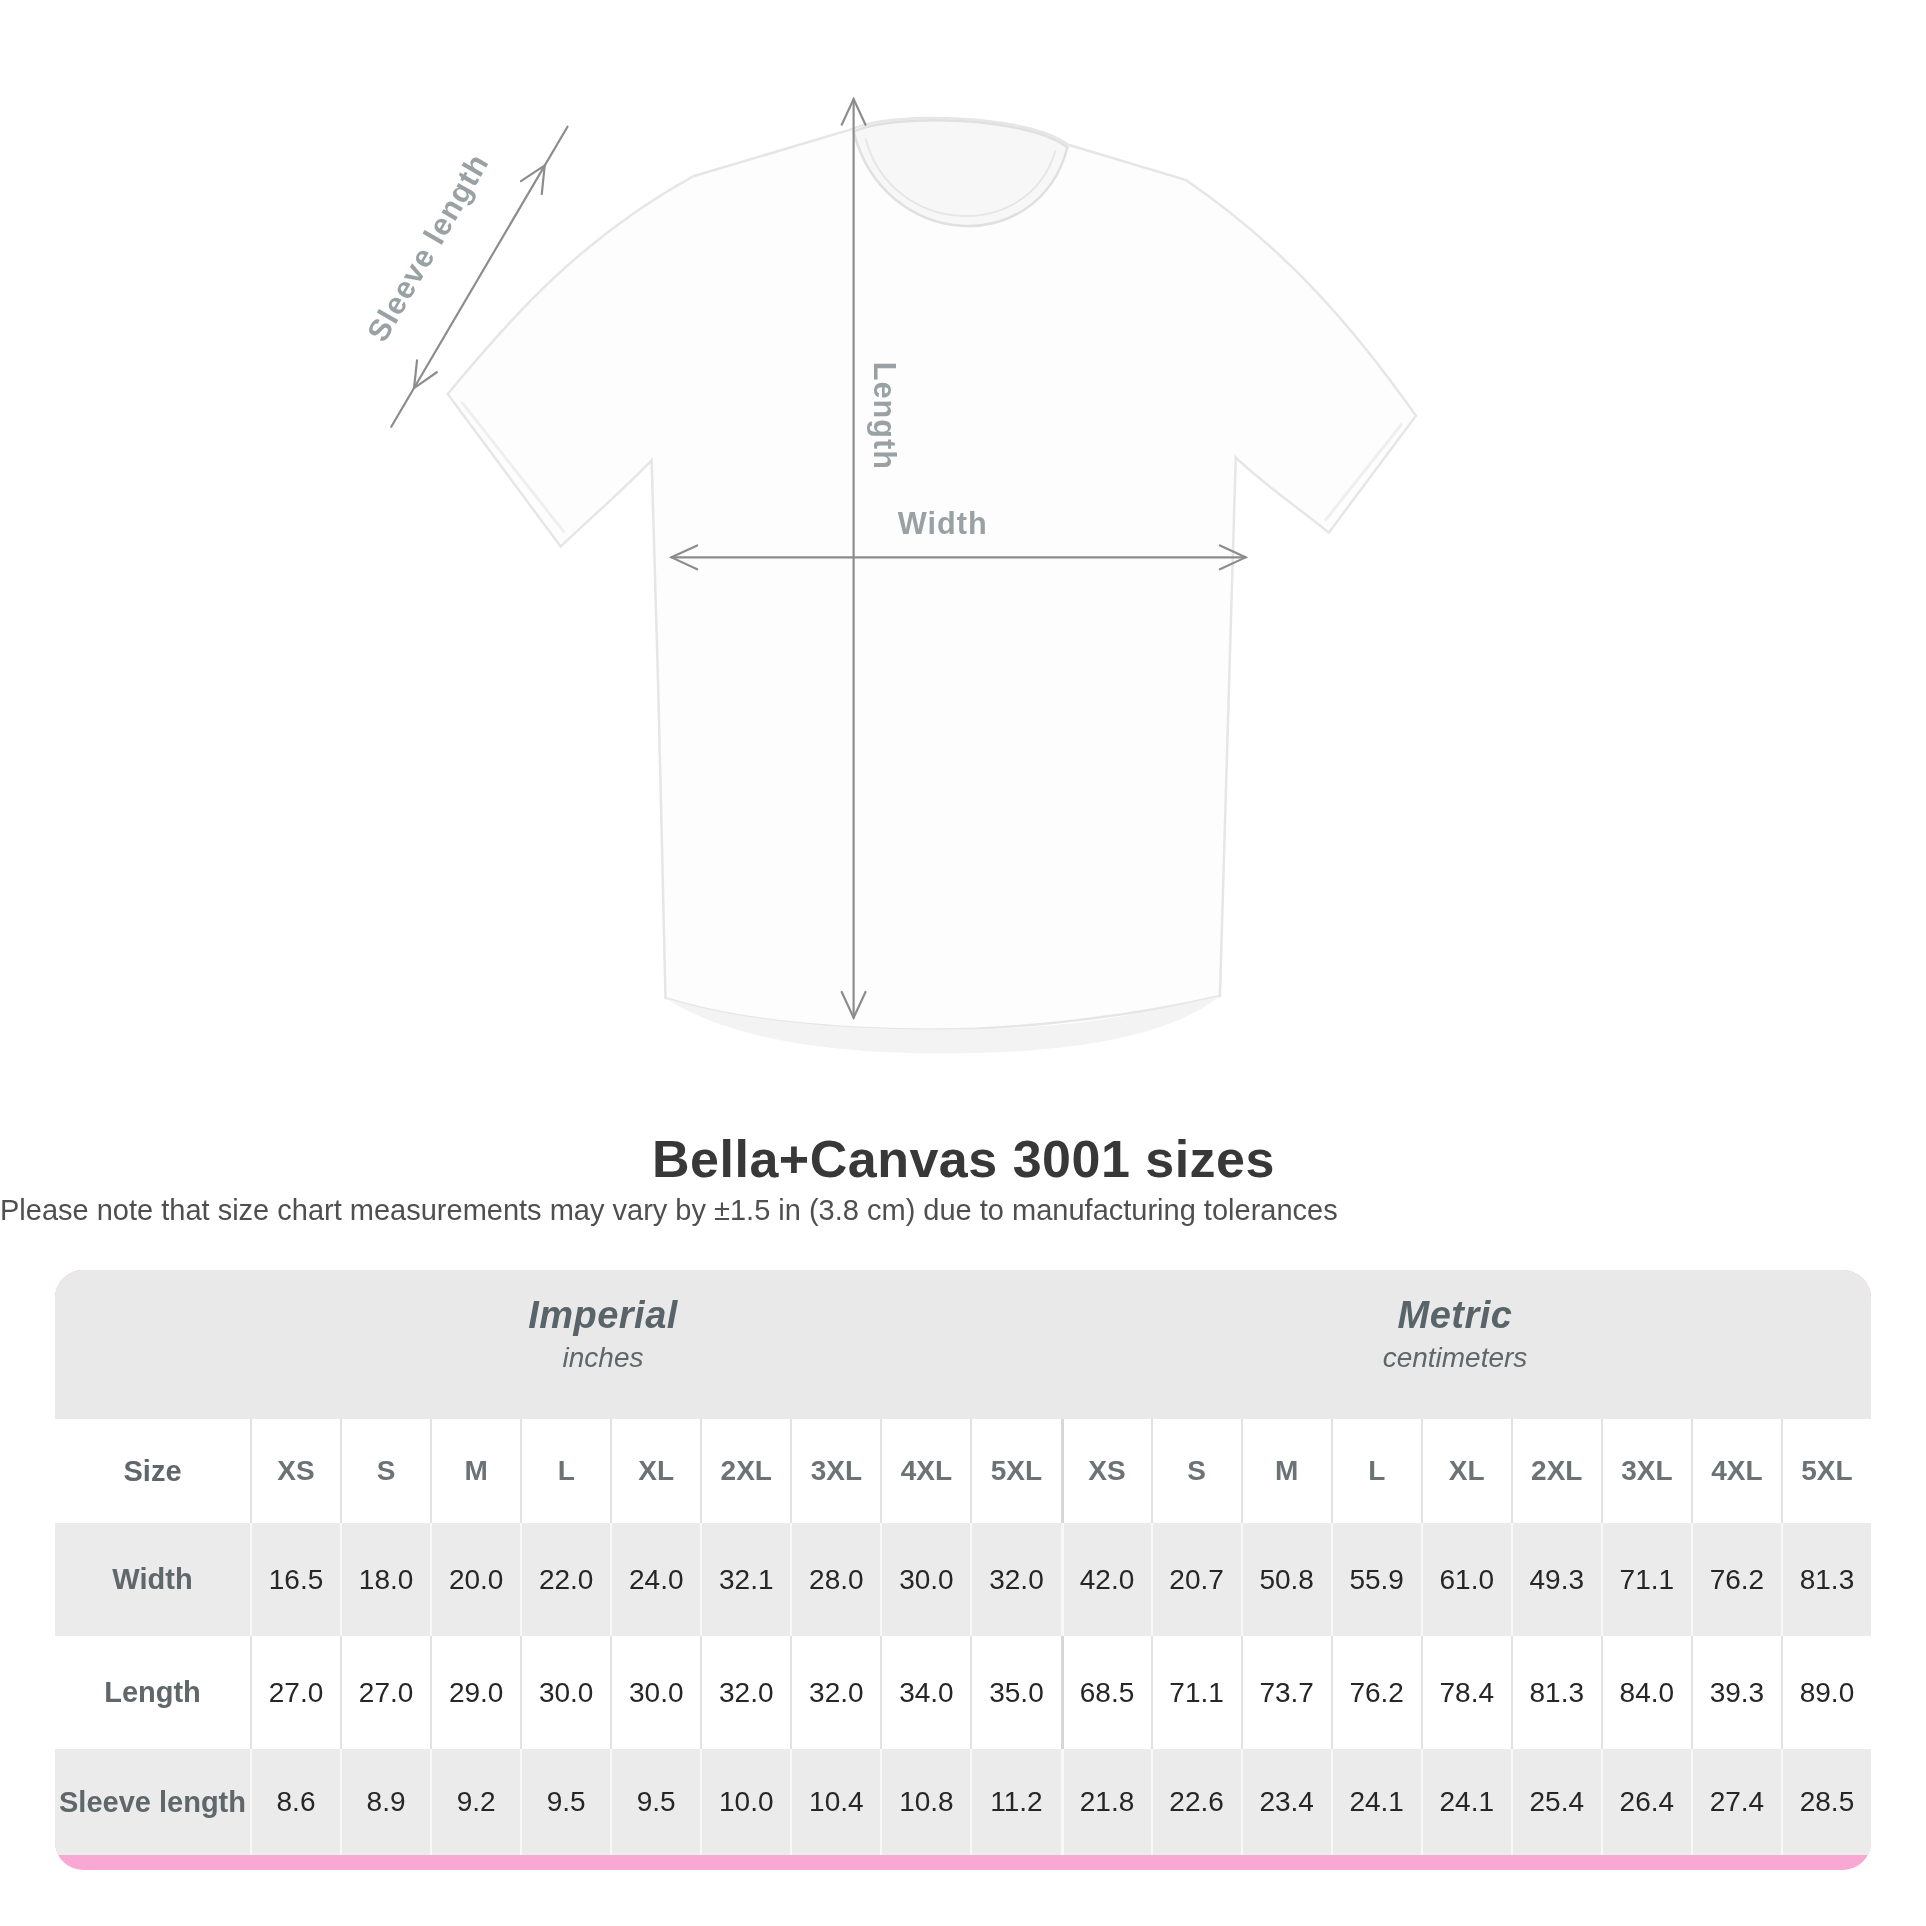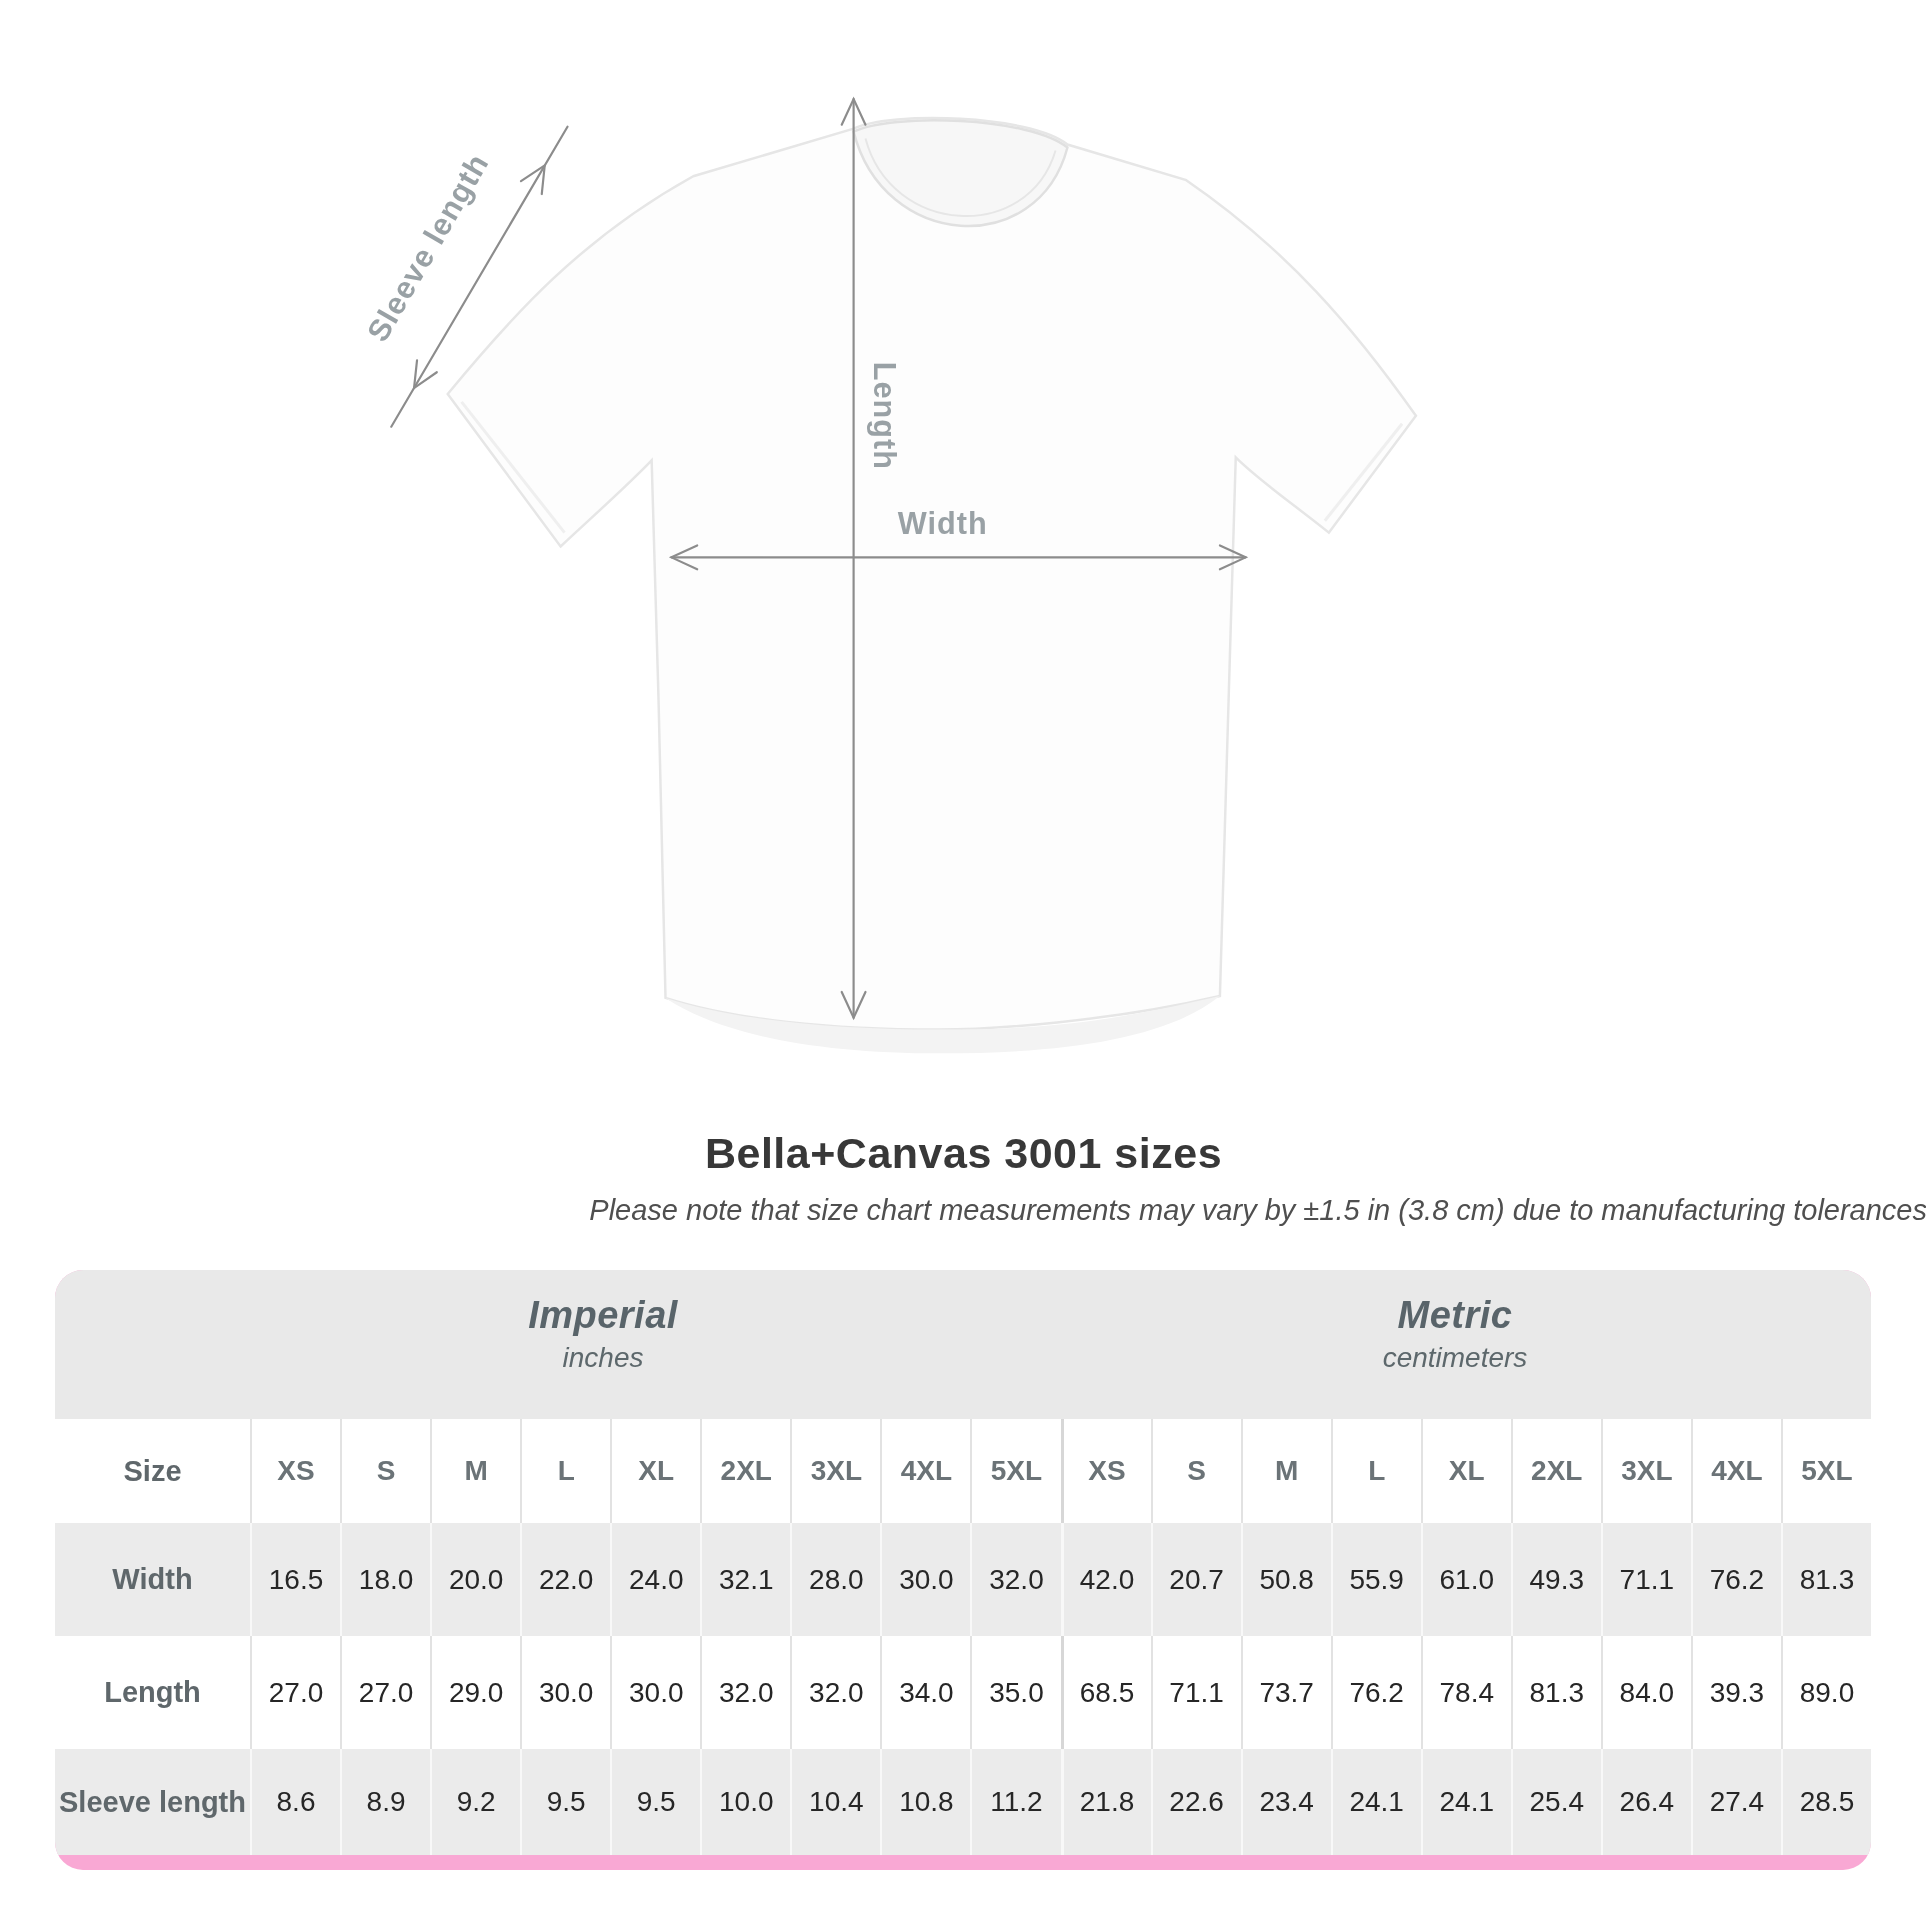--- a/index.html
+++ b/index.html
@@ -13,26 +13,26 @@
   
   .diagram{position:absolute;left:0;top:0;width:1927px;height:1089px;}
   .dim-line{stroke:#8c8c8c;stroke-width:2.2;fill:none;stroke-linecap:round;}
   .dim-label{
     font-family:"Liberation Sans", sans-serif;
     font-weight:bold;font-size:31px;fill:#99a1a5;letter-spacing:1px;
   }
   
   .title{
     position:absolute;left:0;top:1129px;width:100%;
-    text-align:center;font-size:43px;font-weight:bold;color:#383838;
+    text-align:center;font-size:52px;font-weight:bold;color:#383838;
     letter-spacing:0.5px;
   }
   .subtitle{
     position:absolute;left:0;top:1194px;width:100%;
-    text-align:right;font-size:29px;font-style:italic;color:#4f4f4f;
+    text-align:left;font-size:29px;color:#4f4f4f;
   }
   
   .size-table{
     position:absolute;left:55px;top:1270px;width:1816px;height:600px;
     border-radius:28px;overflow:hidden;background:#f9a8d4;
   }
   .band{position:relative;height:149px;background:#e9e9e9;}
   .unit-group{position:absolute;top:24px;transform:translateX(-50%);text-align:center;}
   .unit-group.imperial{left:548px;}
   .unit-group.metric{left:1400px;}

